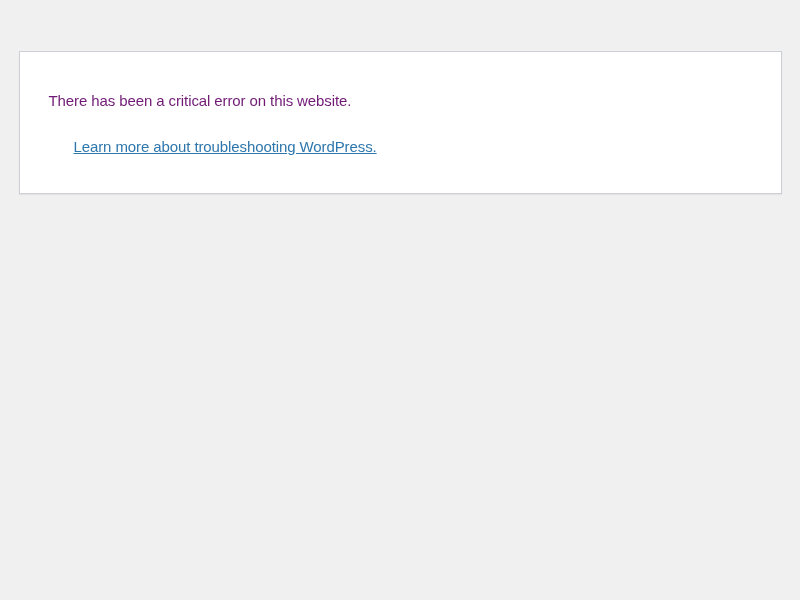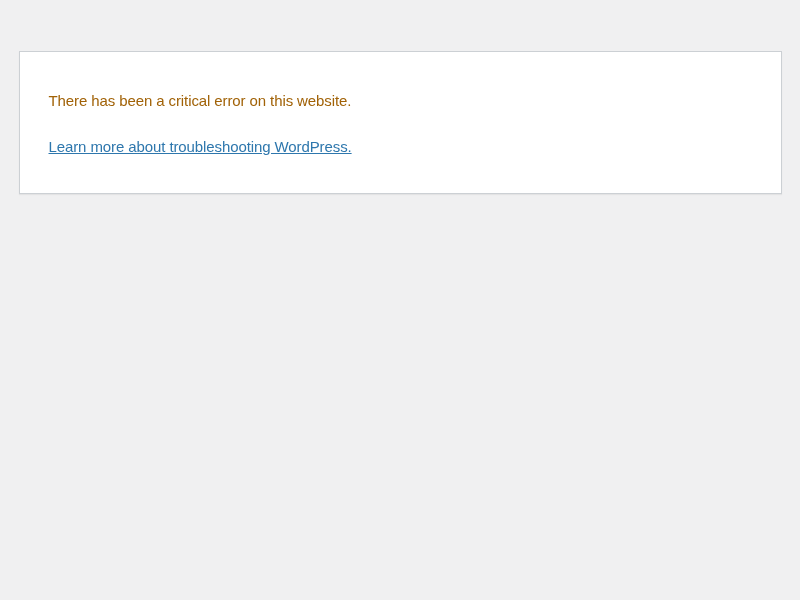--- a/index.html
+++ b/index.html
@@ -34,17 +34,17 @@
   }
   .error-card a {
     color: #2e77ad;
     text-decoration: underline;
   }
 </style>
 </head>
 <body style="background: rgb(240, 240, 241);">
 
 <div class="error-card" style="background: rgb(255, 255, 255);">
-  <p style="color: #a16207;">There has been a critical error on this website.</p>
+  <p style="color: #701a75;">There has been a critical error on this website.</p>
   <p class="link-row">
-    <a href="#" style="color: rgb(46, 119, 173);">Learn more about troubleshooting WordPress.</a>
+    <a href="#" style="color: rgb(46, 119, 173); margin-left: 25px;">Learn more about troubleshooting WordPress.</a>
   </p>
 </div>
 
 </body></html>

